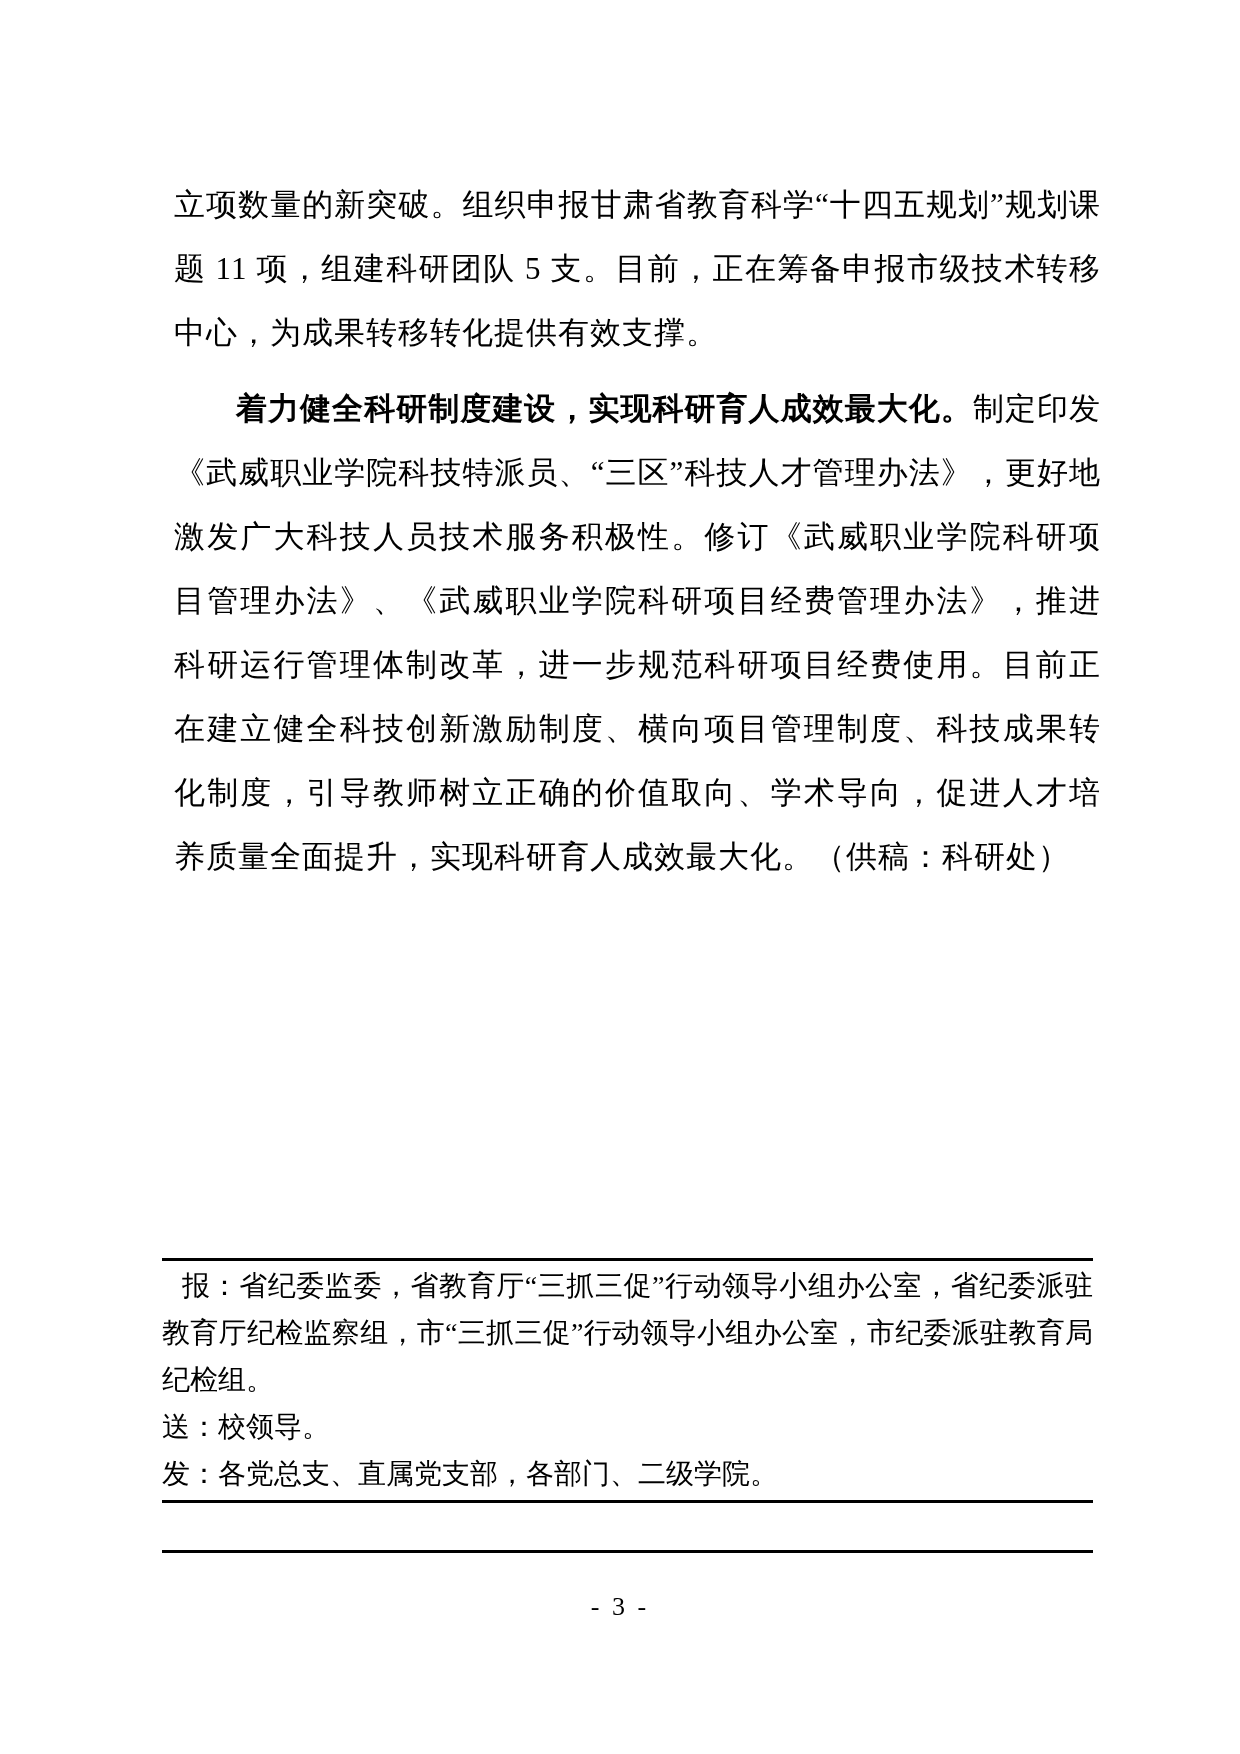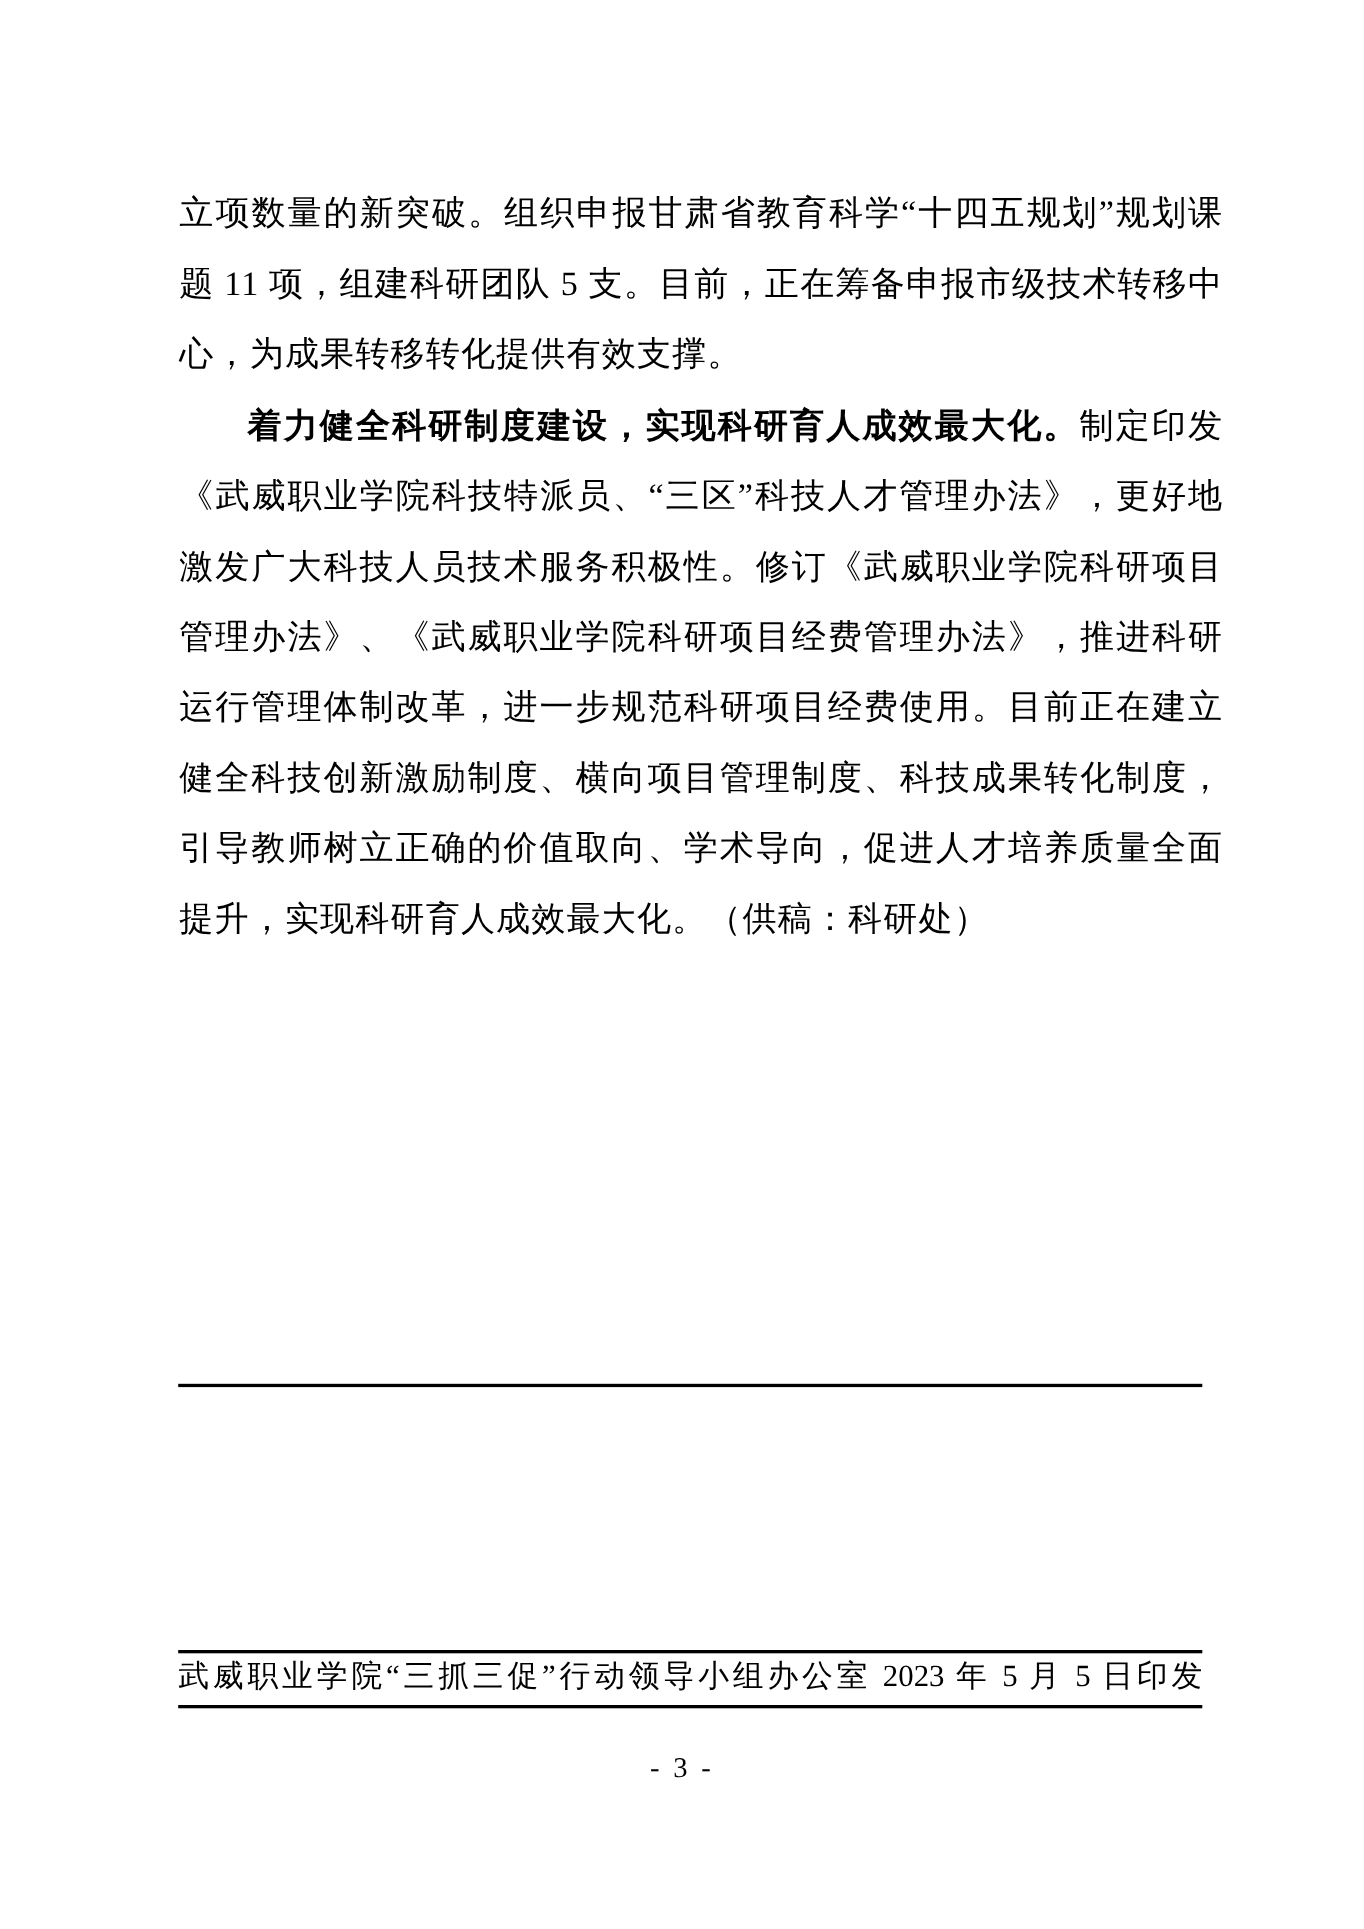--- a/index.html
+++ b/index.html
@@ -20,21 +20,21 @@
     position: absolute;
     top: 161px;
     left: 162px;
     width: 951px;
     font-size: 31px;
     line-height: 64px;
     text-align: justify;
     letter-spacing: 1px;
   }
   .content p {
-    margin: 1px;
+    margin: 12px;
   }
   .para-indent {
     text-indent: 2em;
   }
   .lead-bold {
     font-weight: 700;
   }
   .rule {
     position: absolute;
     left: 162px;
@@ -89,22 +89,26 @@
 
   <div class="content">
     <p>立项数量的新突破。组织申报甘肃省教育科学“十四五规划”规划课题 11 项，组建科研团队 5 支。目前，正在筹备申报市级技术转移中心，为成果转移转化提供有效支撑。</p>
     <p class="para-indent">
       <span class="lead-bold">着力健全科研制度建设，实现科研育人成效最大化。</span><span>制定印发《武威职业学院科技特派员、“三区”科技人才管理办法》，更好地激发广大科技人员技术服务积极性。修订《武威职业学院科研项目管理办法》、《武威职业学院科研项目经费管理办法》，推进科研运行管理体制改革，进一步规范科研项目经费使用。目前正在建立健全科技创新激励制度、横向项目管理制度、科技成果转化制度，引导教师树立正确的价值取向、学术导向，促进人才培养质量全面提升，实现科研育人成效最大化。（供稿：科研处）</span>
     </p>
   </div>
 
   <div class="rule rule-footer-top"></div>
 
+  <div class="footer-notes">
+    <p class="report-entry">报：省纪委监委，省教育厅“三抓三促”行动领导小组办公室，省纪委派驻教育厅纪检监察组，市“三抓三促”行动领导小组办公室，市纪委派驻教育局纪检组。</p>
+    <p>送：校领导。</p>
+    <p>发：各党总支、直属党支部，各部门、二级学院。</p>
+  </div>
 
   <div class="rule rule-imprint-top"></div>
 
-  <div class="imprint">武威职业学院“三抓三促”行动领导小组办公室 2023 年 5 月 5 日印发</div>
 
   <div class="rule rule-imprint-bottom"></div>
 
   <div class="page-number">- 3 -</div>
 
 </div>
 
 </body></html>

